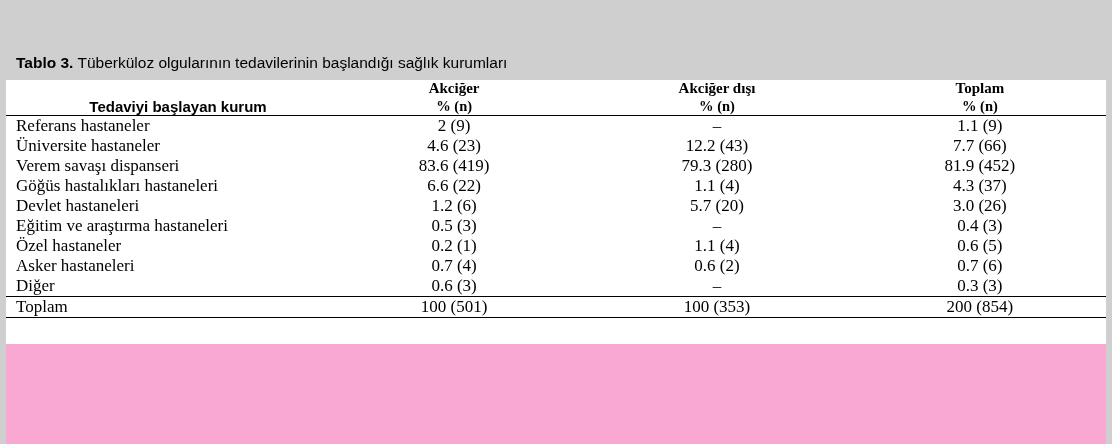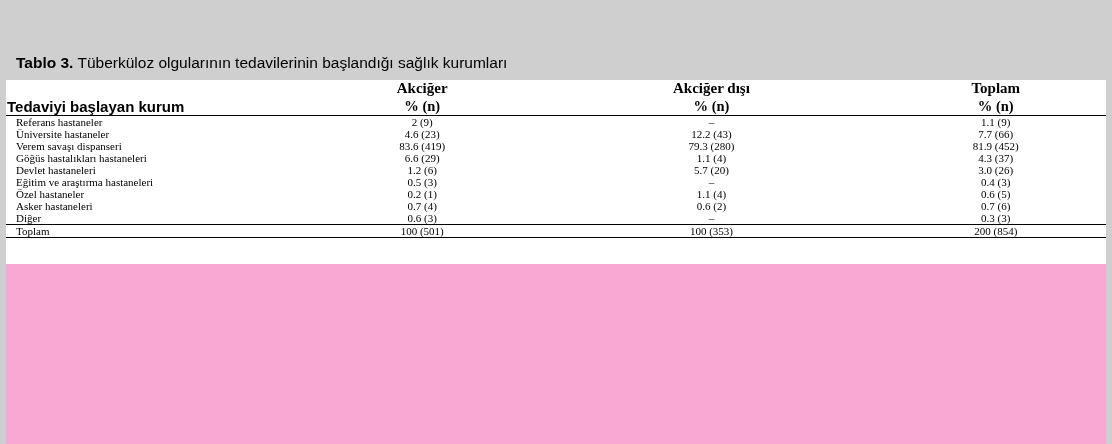--- a/index.html
+++ b/index.html
@@ -51,39 +51,39 @@
   }
   thead th {
     font-family: "Liberation Sans", sans-serif;
     font-weight: bold;
     font-size: 15px;
     vertical-align: bottom;
     padding: 6px 0 7px 0;
     background: #ffffff;
   }
   thead th.col-first {
-    text-align: left;
-    padding-left: 1px;
+    text-align: center;
+    padding-left: 22px;
     width: 300px;
   }
   thead th.col-num {
     text-align: center;
     font-family: Liberation Serif, serif;
   }
   .hdr-line2 {
     display: block;
     font-size: 14.5px;
     font-weight: bold;
     margin-top: 1px;
   }
   thead tr.head-row th {
     border-bottom: 1.5px solid #000000;
   }
   tbody td {
-    font-size: 11px;
+    font-size: 17px;
     padding: 6px 0 6px 0;
     color: #000000;
   }
   tbody td.lbl {
     text-align: left;
     padding-left: 10px;
   }
   tbody td.num {
     text-align: center;
   }
@@ -147,21 +147,21 @@
           <td class="num">7.7 (66)</td>
         </tr>
         <tr>
           <td class="lbl">Verem savaşı dispanseri</td>
           <td class="num">83.6 (419)</td>
           <td class="num">79.3 (280)</td>
           <td class="num">81.9 (452)</td>
         </tr>
         <tr>
           <td class="lbl">Göğüs hastalıkları hastaneleri</td>
-          <td class="num">6.6 (29)</td>
+          <td class="num">6.6 (22)</td>
           <td class="num">1.1 (4)</td>
           <td class="num">4.3 (37)</td>
         </tr>
         <tr>
           <td class="lbl">Devlet hastaneleri</td>
           <td class="num">1.2 (6)</td>
           <td class="num">5.7 (20)</td>
           <td class="num">3.0 (26)</td>
         </tr>
         <tr>

